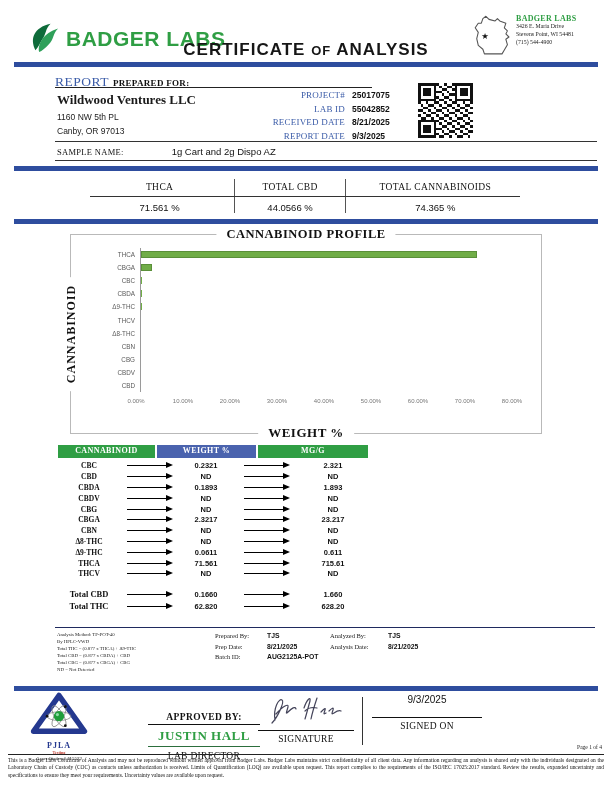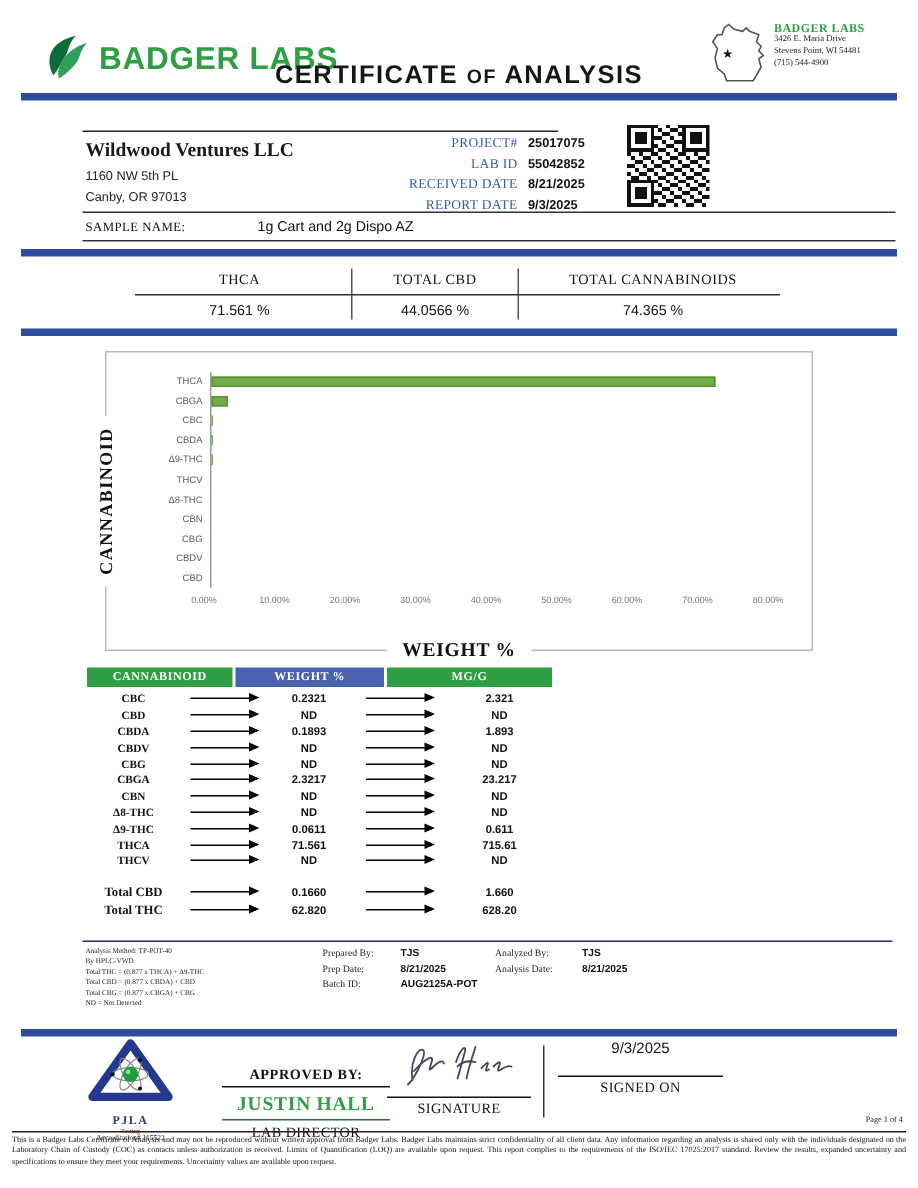--- a/index.html
+++ b/index.html
@@ -88,21 +88,21 @@
   .fp-method{position:absolute;left:57px;top:632px;width:155px;font-size:4.8px;line-height:1.45;color:#222;}
   .fp-col{position:absolute;top:632px;}
   .fp-col.c2{left:215px;}
   .fp-col.c3{left:330px;}
   .fp-row{display:flex;margin-bottom:3.5px;align-items:baseline;}
   .fp-label{width:52px;font-size:6.5px;color:#222;}
   .fp-col.c3 .fp-label{width:58px;}
   .fp-value{font-family:"Liberation Sans",sans-serif;font-weight:700;font-size:6.8px;color:#111;}
 
   
-  .pjla{position:absolute;left:48px;top:690px;width:78px;text-align:center;}
+  .pjla{position:absolute;left:20px;top:690px;width:78px;text-align:center;}
   .pjla-name{font-weight:700;font-size:8px;color:#24388f;letter-spacing:1px;margin-top:1px;}
   .pjla-sub{font-size:4.2px;color:#c0392b;font-weight:700;}
   .pjla-acc{font-size:5px;color:#111;margin-top:1px;}
   .appr-col{position:absolute;left:148px;top:675px;width:112px;text-align:center;margin-top:37px;}
   .appr-label{font-weight:700;font-size:9.5px;letter-spacing:.4px;border-bottom:1.5px solid #111;padding-bottom:2px;}
   .appr-name{color:#2f9e44;font-weight:700;font-size:13px;letter-spacing:.5px;padding:3px 0 2px;border-bottom:1.5px solid #2c6e3d;text-align:center;}
   .appr-title{font-size:9.5px;margin-top:4px;letter-spacing:.3px;}
   .sig-col{position:absolute;left:258px;top:694px;width:96px;display:flex;flex-direction:column;}
   .sig-line{border-top:1px solid #111;}
   .sig-label{font-size:9.5px;text-align:center;margin-top:3px;letter-spacing:.3px;}
@@ -147,20 +147,24 @@
     <div class="lab-txt">
       <div class="lab-name">BADGER LABS</div>
       <div class="lab-line">3426 E. Maria Drive</div>
       <div class="lab-line">Stevens Point, WI 54481</div>
       <div class="lab-line">(715) 544-4900</div>
     </div>
   </div>
 
   <div class="blue-bar" style="top:62px;"></div>
 
+  <div class="rep-head">
+    <span class="rep-word">REPORT</span>
+    <span class="rep-sub">PREPARED FOR:</span>
+  </div>
   <div class="rep-underline"></div>
 
   <div class="client">
     <div class="client-name">Wildwood Ventures LLC</div>
     <div class="client-line">1160 NW 5th PL</div>
     <div class="client-line">Canby, OR 97013</div>
   </div>
 
   <div class="fields" id="report-fields">
       <div class="f-row">
@@ -432,20 +436,21 @@
       <div class="s-col" style="width: 180px;">
         <div class="s-head">TOTAL CANNABINOIDS</div>
         <div class="s-val sans">74.365 %</div>
       </div>
     </div>
   <div class="s-underline"></div>
 
   <div class="blue-bar" style="top:219px;"></div>
 
   <div class="chart-box">
+    <div class="chart-title">CANNABINOID PROFILE</div>
     <div class="chart-ylabel">CANNABINOID</div>
     <div class="chart-rows" id="chart-rows">
         <div class="c-row">
           <div class="c-label">THCA</div>
           <div class="c-track">
             <div class="c-bar" style="width: 336.337px; background: rgb(112, 173, 71);"></div>
           </div>
         </div>
         <div class="c-row">
           <div class="c-label">CBGA</div>

